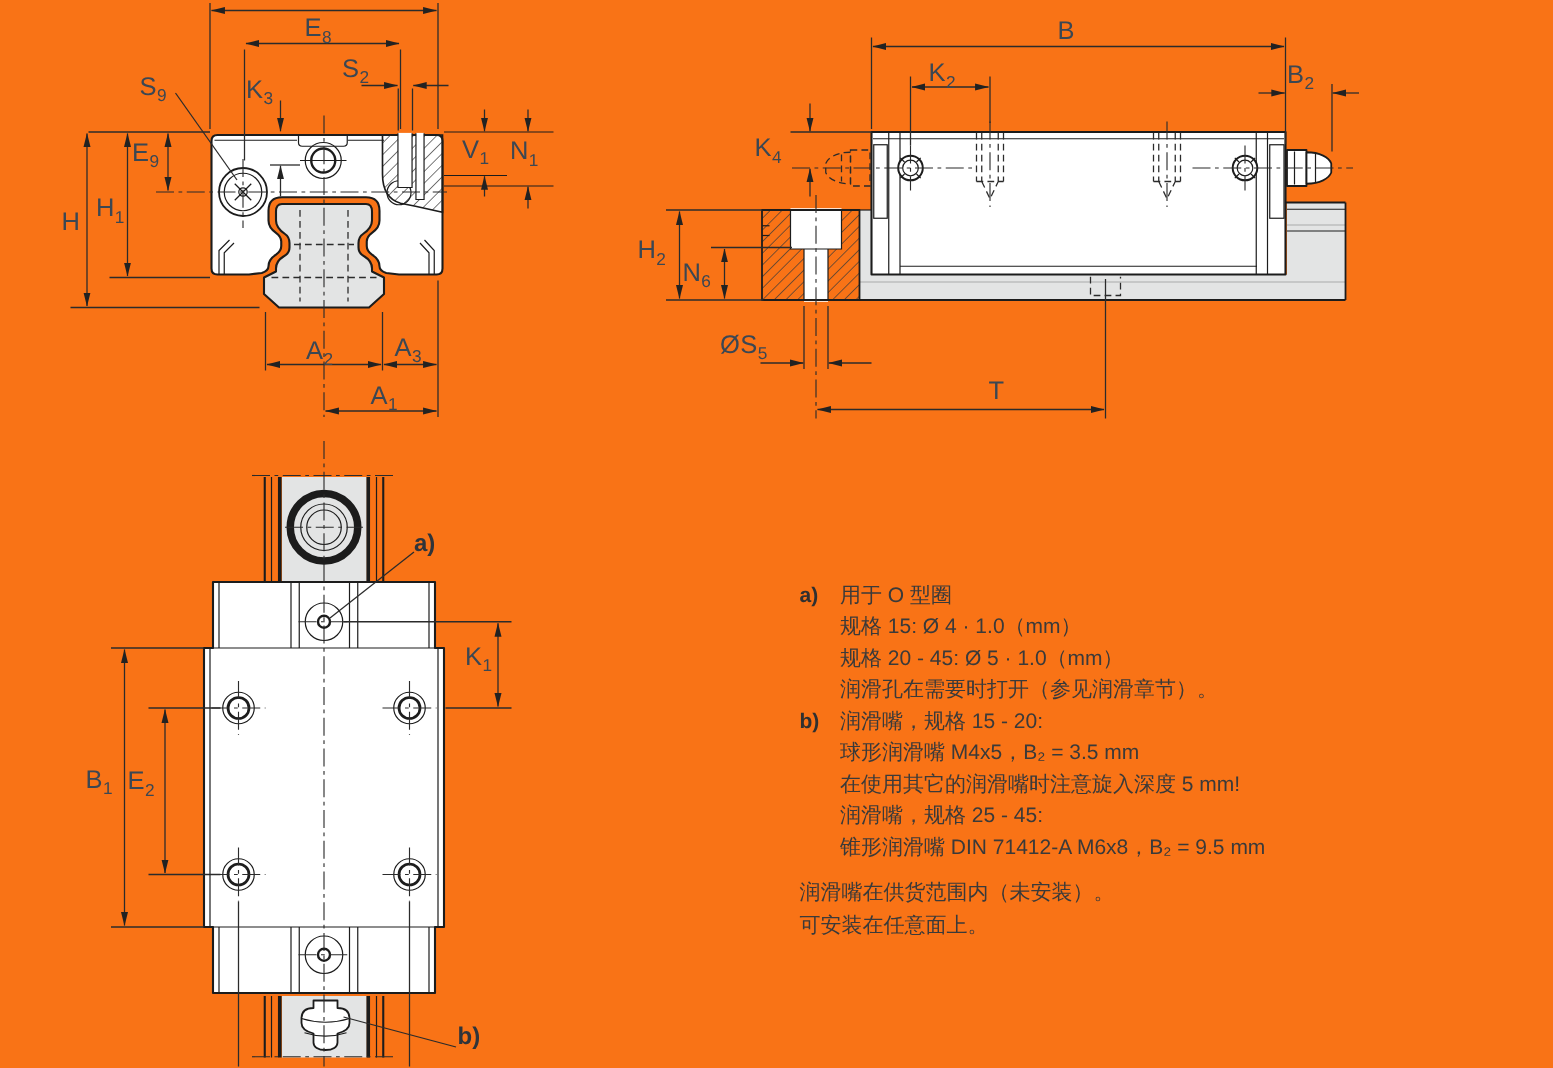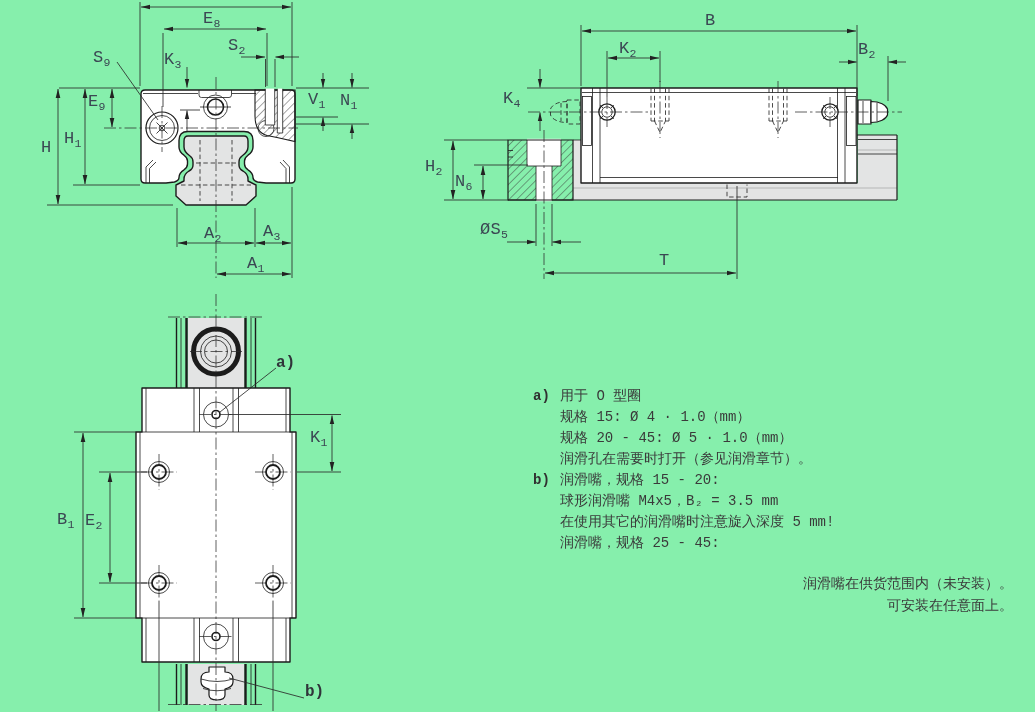--- a/index.html
+++ b/index.html
@@ -1,34 +1,34 @@
 <!DOCTYPE html>
 <html><head>
 <meta charset="utf-8">
 <style>
   html,body{margin:0;padding:0;background:#fff;}
-  #stage{position:relative;width:1035px;height:712px;background:#86efac;overflow:hidden;
-         font-family:Liberation Mono, monospace;}
+  #stage{position:relative;width:1035px;height:712px;background:#f97316;overflow:hidden;
+         font-family:Liberation Sans, sans-serif;}
   svg{position:absolute;left:0;top:0;}
   .e{stroke:#1c1c1c;stroke-width:1.4;fill:none;stroke-linejoin:round;stroke-linecap:round}
   .e2{stroke:#1c1c1c;stroke-width:1.2;fill:none;stroke-linejoin:round}
   .t{stroke:#1c1c1c;stroke-width:0.8;fill:none}
   .d{stroke:#2b2b2b;stroke-width:0.85;fill:none}
   .cl{stroke:#2b2b2b;stroke-width:0.75;fill:none;stroke-dasharray:12 3 2.5 3}
   .hd{stroke:#2b2b2b;stroke-width:0.85;fill:none;stroke-dasharray:4.5 2.8}
   .gray{fill:#e3e4e4}
   .w{fill:#ffffff}
   .shade{stroke:#a9a9a9}
   .dlab{position:absolute;font-size:17px;color:#3b4753;white-space:nowrap;letter-spacing:0.3px;}
   .dlab sub{font-size:11.5px;}
   .nmark{position:absolute;font-size:16px;font-weight:bold;color:#30343a;white-space:nowrap;}
   .notes{position:absolute;left:533px;top:386px;width:480px;font-size:14px;line-height:21px;color:#3a3a3a;}
   .note-item{display:flex;}
   .note-item .marker{width:27px;font-weight:bold;flex:0 0 27px;color:#303030;}
-  .note-footer{margin-top:19px;margin-left:0;line-height:22px;text-align:right;}
+  .note-footer{margin-top:8px;margin-left:0;line-height:22px;}
 </style>
 </head>
 <body>
 
 <div id="stage">
 
 <svg width="1035" height="712" viewBox="0 0 1035 712">
   <defs>
     <marker id="mE" viewBox="0 0 10 6" refX="9.6" refY="3" markerWidth="11" markerHeight="7" orient="auto-start-reverse">
           <path d="M0,0.5 L10,3 L0,5.5 Z" fill="#222"></path>
@@ -376,20 +376,21 @@
       <div>润滑孔在需要时打开（参见润滑章节）。</div>
     </div>
   </div>
   <div class="note-item">
     <span class="marker">b)</span>
     <div class="note-lines">
       <div>润滑嘴，规格 15 - 20:</div>
       <div>球形润滑嘴 M4x5，B₂ = 3.5 mm</div>
       <div>在使用其它的润滑嘴时注意旋入深度 5 mm!</div>
       <div>润滑嘴，规格 25 - 45:</div>
+      <div>锥形润滑嘴 DIN 71412-A M6x8，B₂ = 9.5 mm</div>
     </div>
   </div>
   <div class="note-footer">
     <div>润滑嘴在供货范围内（未安装）。</div>
     <div>可安装在任意面上。</div>
   </div>
 </div>
 
 </div>
 

